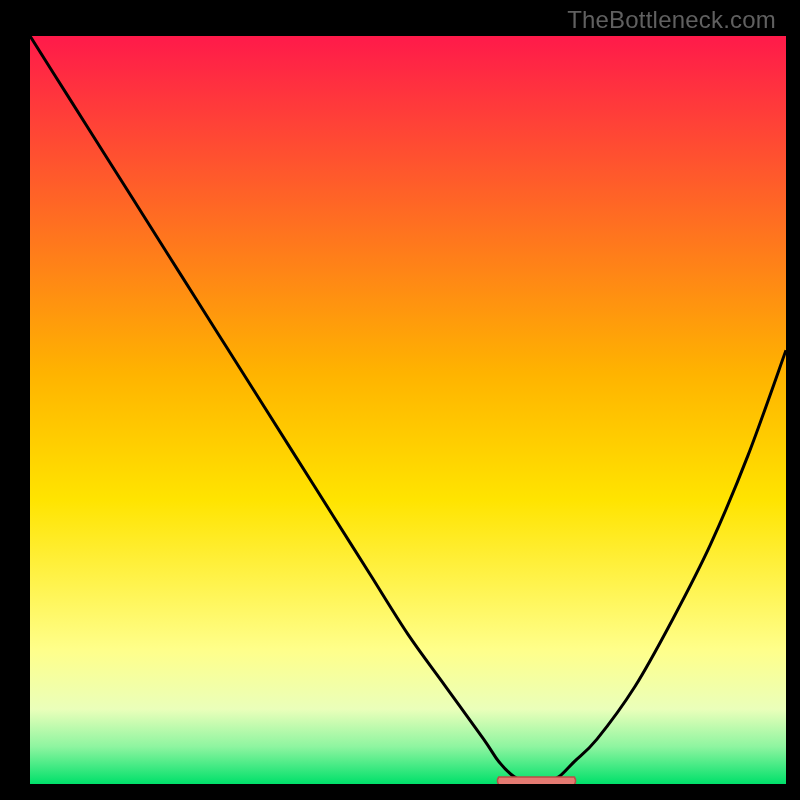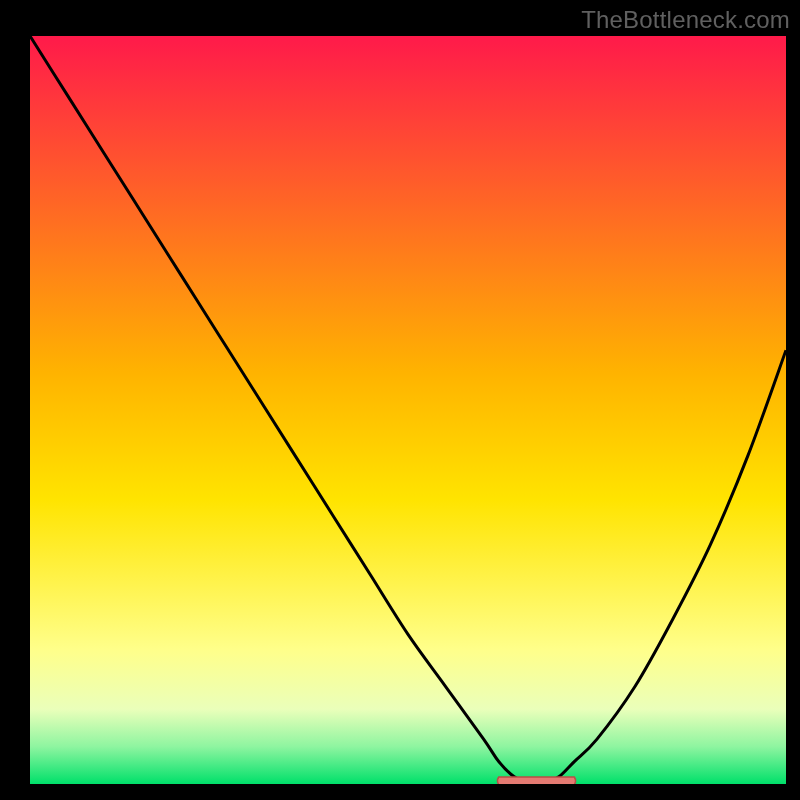--- a/index.html
+++ b/index.html
@@ -6,21 +6,21 @@
   html, body { width: 800px; height: 800px; overflow: hidden; background: #000; }
   .chart-container {
     position: relative;
     width: 800px;
     height: 800px;
     background: #000;
   }
   .attribution {
     position: absolute;
     top: 6px;
-    right: 10px;
+    right: 24px;
     font-family: Arial, Helvetica, sans-serif;
     font-size: 24px;
     color: #606060;
     letter-spacing: 0.2px;
     font-weight: 500;
   }
   .plot-area {
     position: absolute;
     left: 30px;
     top: 36px;

